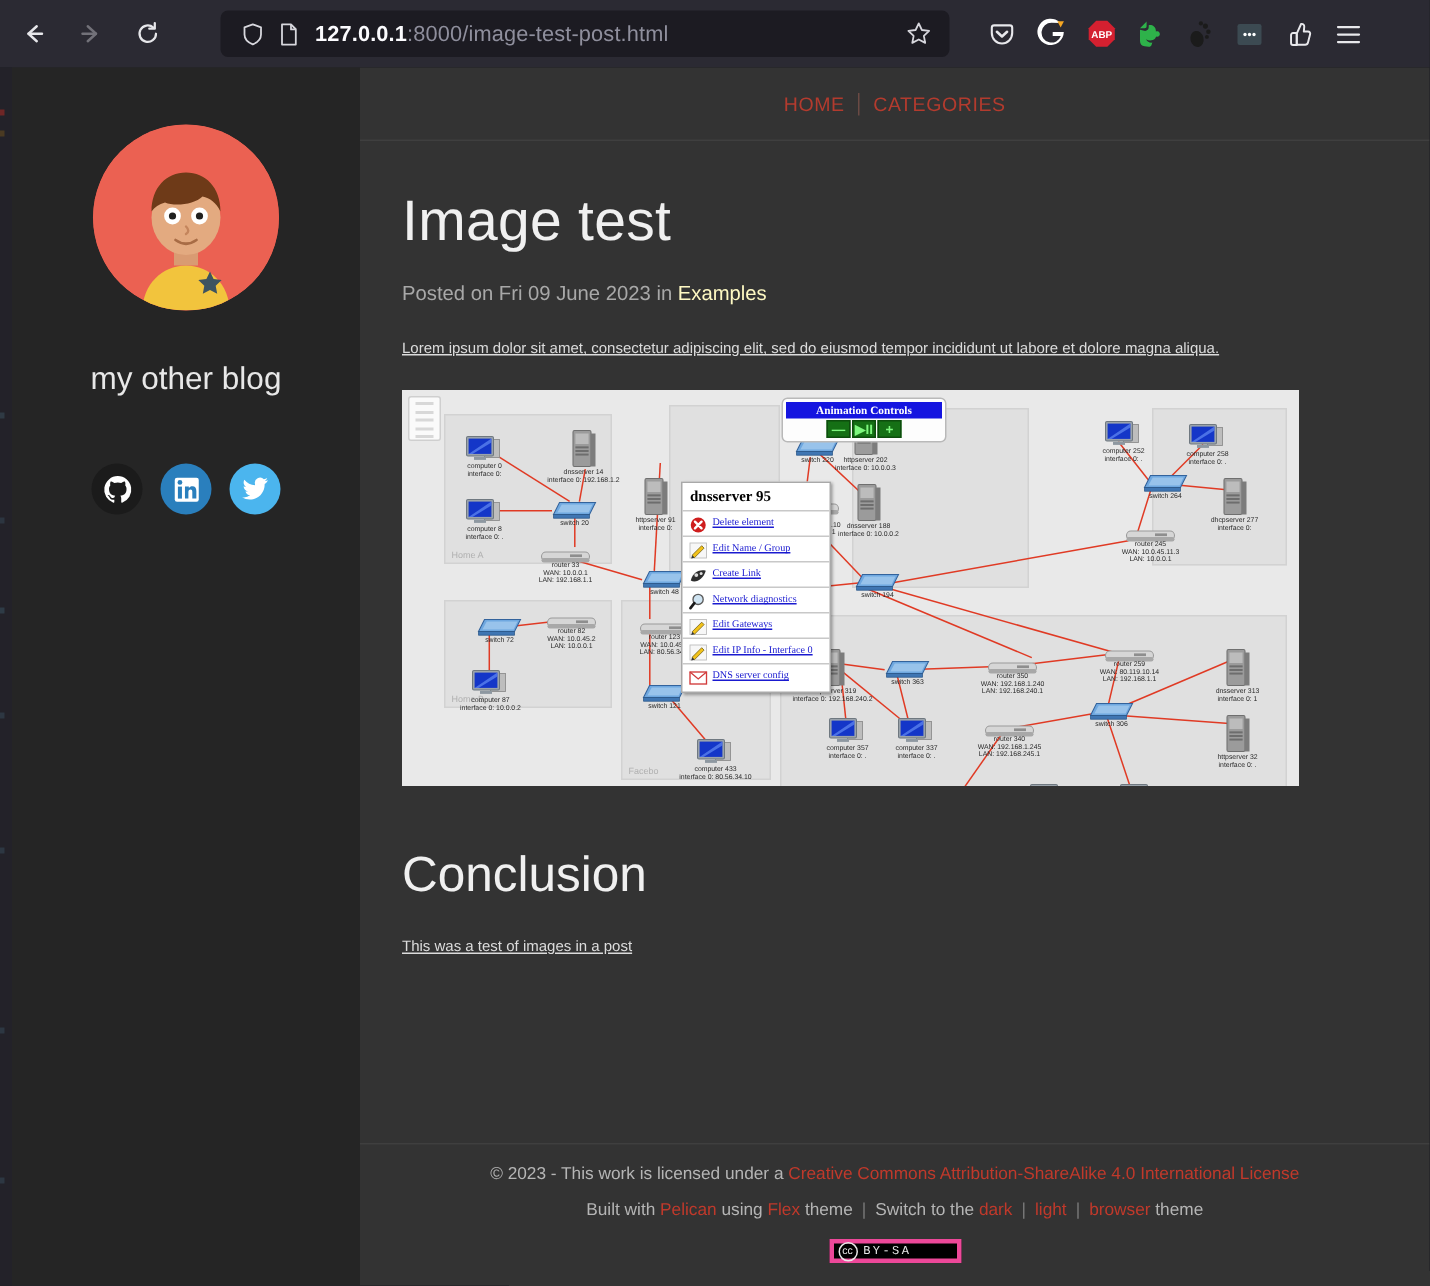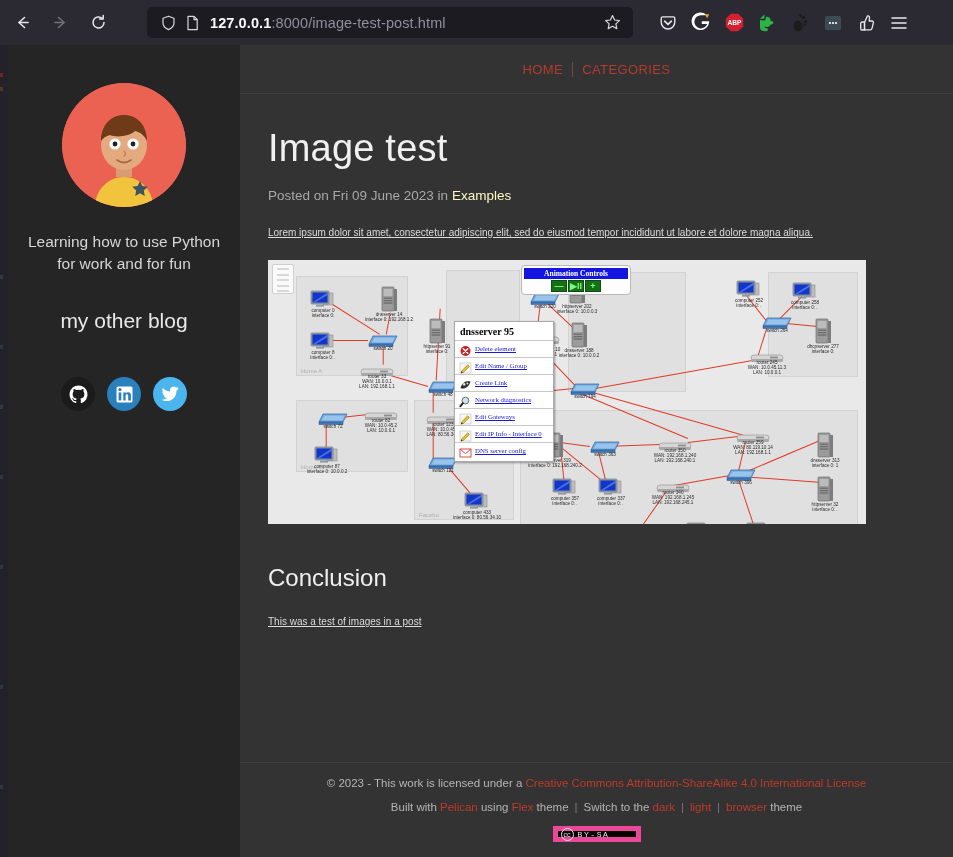--- a/index.html
+++ b/index.html
@@ -116,21 +116,21 @@
     letter-spacing: 0.2px; line-height: 1.1;
   }
   #post-meta {
     margin-top: 18px; font-size: 13.5px; color: #a8a8a8;
   }
   #post-meta a { color: #fef9c3; text-decoration: none; cursor: pointer; }
   .body-p {
     margin-top: 22px; font-size: 10px; color: #dcdcdc; line-height: 1.52; text-decoration: underline;
   }
   #section-heading {
-    margin-top: 40px; font-size: 24px; font-weight: 300; color: #f0f0f0;
+    margin-top: 40px; font-size: 33px; font-weight: 300; color: #f0f0f0;
   }
 
   
   #diagram {
     margin-top: 20px; width: 598px; height: 264px;
     background: #e9e9e9; position: relative; overflow: hidden;
   }
   .grp {
     position: absolute; border: 1px solid #d2d2d2; background: #e0e0e0;
   }
@@ -204,21 +204,21 @@
     position: absolute; left: 0; bottom: 0; width: 713px; height: 95px;
     border-top: 1px solid #3f3f3f;
     text-align: center; padding-top: 14px;
   }
   #footer .fline { font-size: 11.5px; color: #b5b5b5; }
   #footer a { color: #c0392b; text-decoration: none; cursor: pointer; }
   #footer .fline2 { margin-top: 12px; }
   #footer .fsep { color: #7a7a7a; padding: 0 6px; }
   #cc-badge {
     margin: 13px auto 0 auto; width: 88px; height: 16px;
-    background: #000; border: 5px solid #ec4899;
+    background: #000; border: 3px solid #ec4899;
     display: flex; align-items: center; gap: 4px; padding-left: 3px;
   }
   #cc-badge .cc-circle {
     width: 13px; height: 13px; border-radius: 50%;
     border: 1.2px solid #e8e8e8; color: #e8e8e8;
     font-size: 7px; line-height: 11px; text-align: center;
     font-family: "Liberation Sans", sans-serif;
   }
   #cc-badge .cc-text {
     color: #e8e8e8; font-size: 8px; letter-spacing: 1.6px;
@@ -360,21 +360,20 @@
         <circle cx="53" cy="61" r="5.6" fill="#ffffff"></circle>
           <circle cx="53" cy="61" r="2.4" fill="#20201f"></circle>
         <circle cx="71" cy="61" r="5.6" fill="#ffffff"></circle>
           <circle cx="71" cy="61" r="2.4" fill="#20201f"></circle>
 
         <path d="M62 68 q3 3 0 5" fill="none" stroke="#c4855c" stroke-width="1.6" stroke-linecap="round"></path>
         <path d="M55 77 q7 5 14 0" fill="none" stroke="#a86c45" stroke-width="1.8" stroke-linecap="round"></path>
       </svg>
     </div>
 
-    <div id="tagline">Learning how to use Python for work and for fun</div>
 
     <a id="other-blog">my other blog</a>
 
     <div id="socials">
       <a class="social github" title="GitHub">
         <svg width="21" height="21" viewBox="0 0 21 21">
             <path d="M10.5 1.4 a9.1 9.1 0 0 0 -2.9 17.7 c.45 .08 .62-.2 .62-.44 l-.01-1.55 c-2.53 .55-3.07-1.22-3.07-1.22 -.41-1.06-1.01-1.34-1.01-1.34 -.83-.57 .06-.56 .06-.56 .92 .07 1.4 .94 1.4 .94 .81 1.4 2.13 1 2.65 .76 .08-.59 .32-1 .58-1.23 -2.02-.23-4.15-1.01-4.15-4.5 0-1 .36-1.81 .94-2.45 -.09-.23-.41-1.16 .09-2.42 0 0 .77-.25 2.52 .94 a8.7 8.7 0 0 1 4.59 0 c1.75-1.19 2.52-.94 2.52-.94 .5 1.26 .19 2.19 .09 2.42 .59 .64 .94 1.45 .94 2.45 0 3.5-2.13 4.27-4.16 4.5 .33 .28 .62 .84 .62 1.69 l-.01 2.5 c0 .24 .16 .53 .62 .44 A9.1 9.1 0 0 0 10.5 1.4 Z" fill="#ffffff"></path>
           </svg>
       </a>
       <a class="social linkedin" title="LinkedIn">

